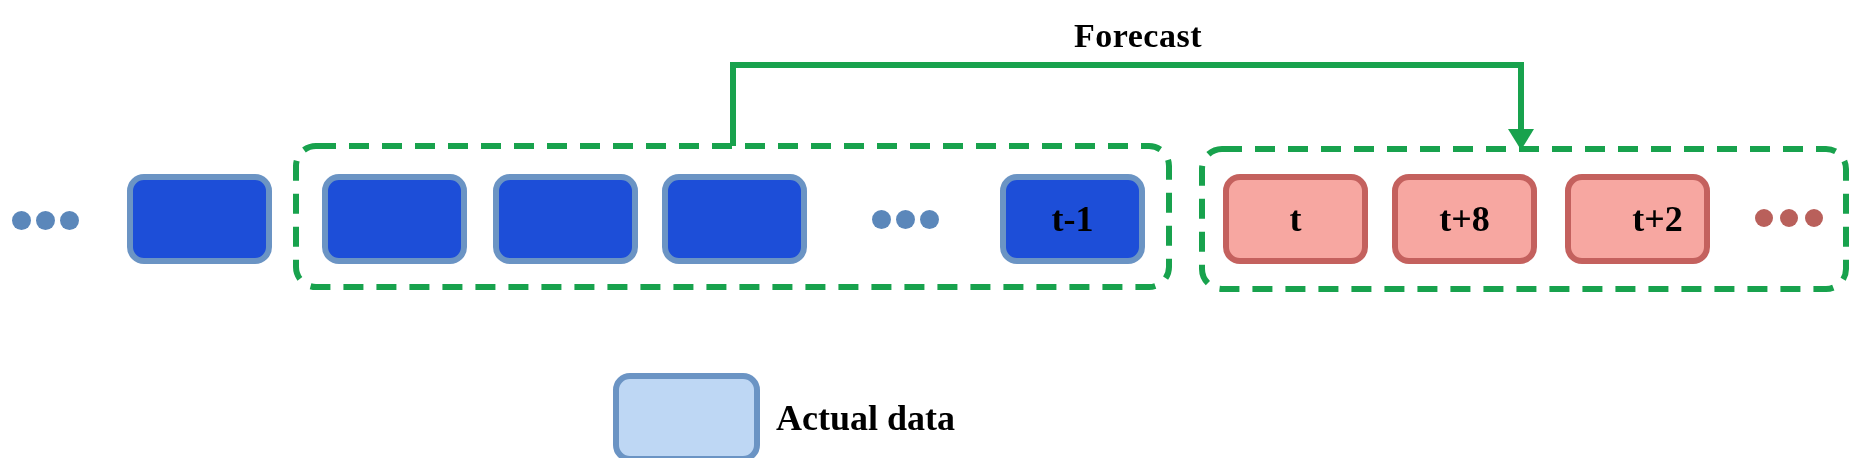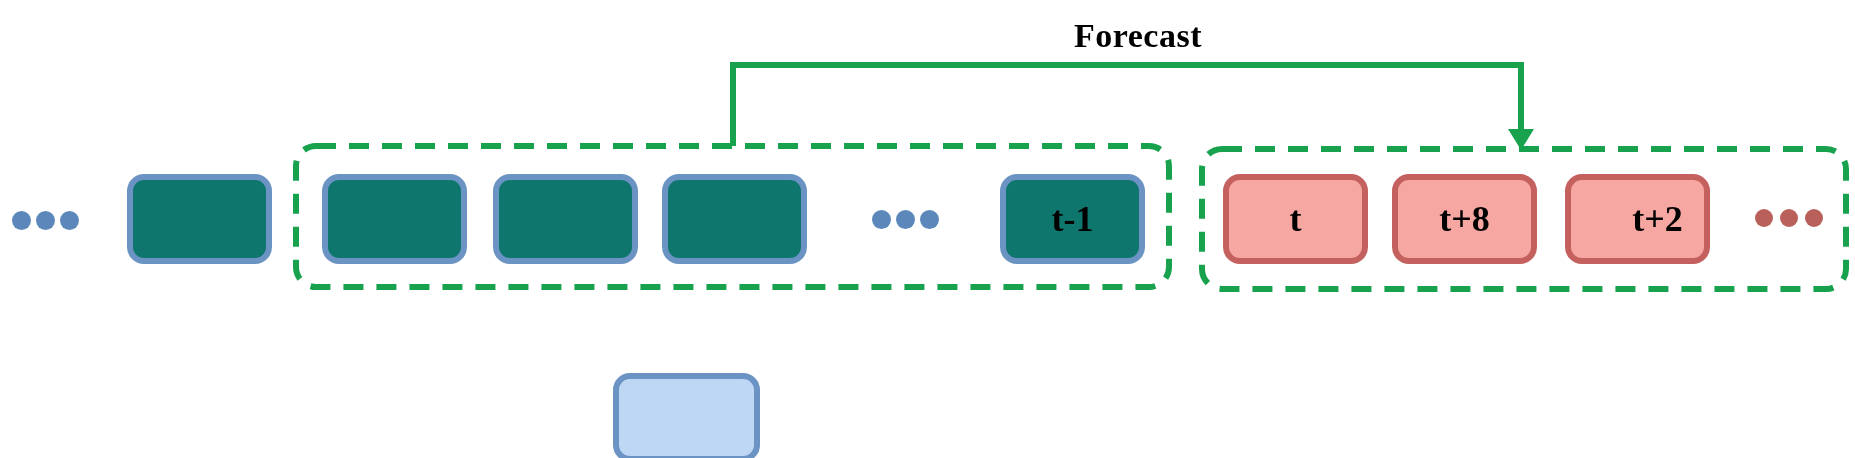--- a/index.html
+++ b/index.html
@@ -42,21 +42,21 @@
     border-radius: 17px;
     top: 153px;
     display: flex;
     align-items: center;
     justify-content: center;
     font-size: 36px;
     font-weight: bold;
     color: #000000;
   }
   .box.blue {
-    background: #0f766e;
+    background: #1d4ed8;
     border: 6px solid #6b94c4;
   }
   .box.red {
     background: #f7a7a1;
     border: 6px solid #c4615e;
   }
   .dots {
     position: absolute;
     display: flex;
     align-items: center;
@@ -151,15 +151,16 @@
   </div>
 
   <div class="dots red" style="left:1755px; top:188px;">
     <span class="dot"></span>
     <span class="dot"></span>
     <span class="dot"></span>
   </div>
 
   <div class="legend-item" style="left:613px; top:352px;">
     <div class="legend-swatch blue"></div>
+    <div class="legend-label">Actual data</div>
   </div>
 
 </div>
 
 </body></html>

